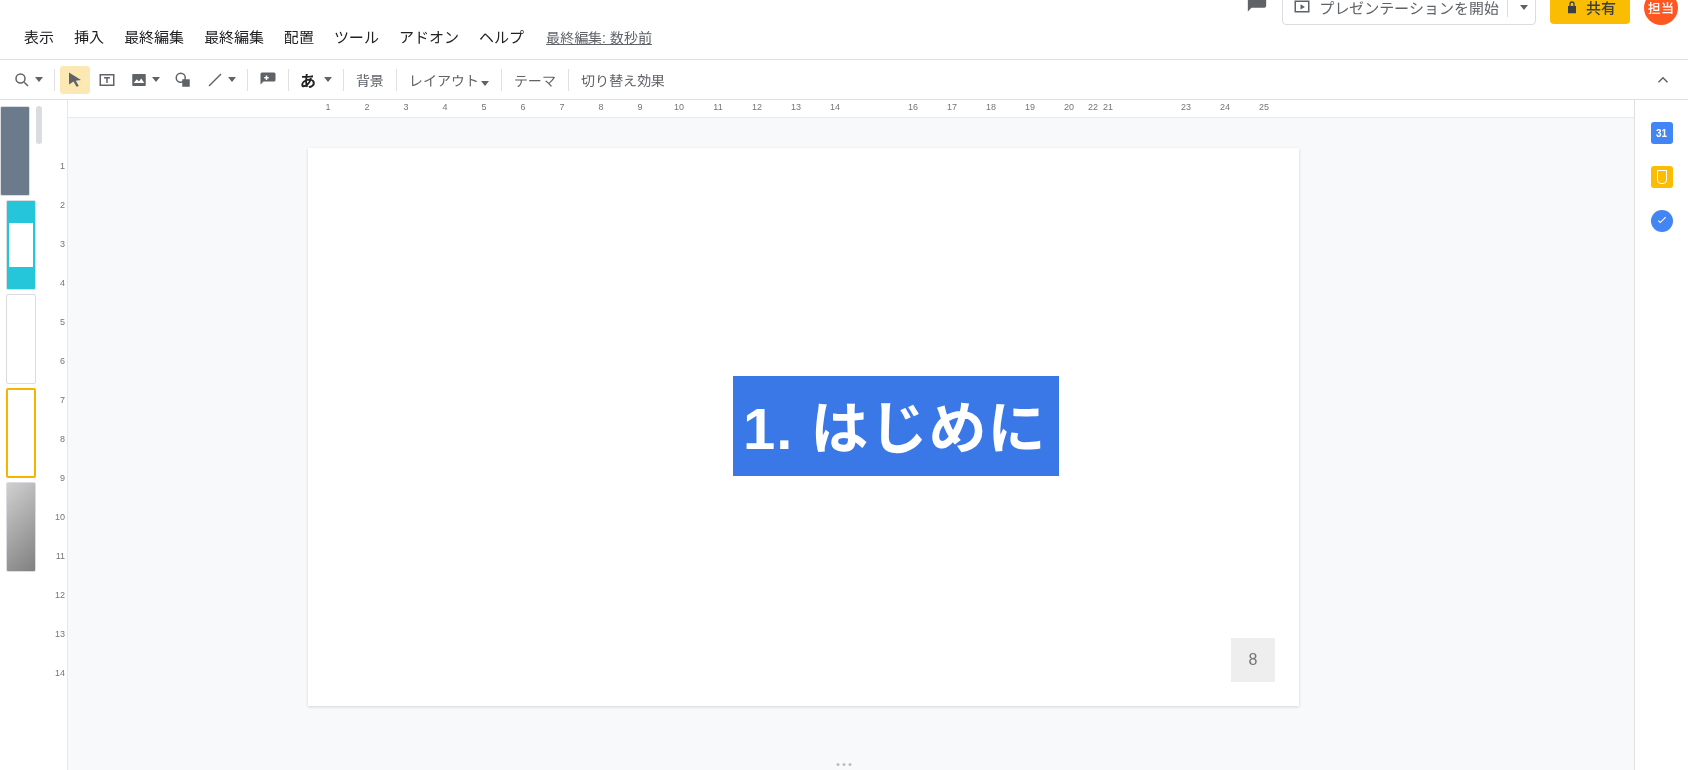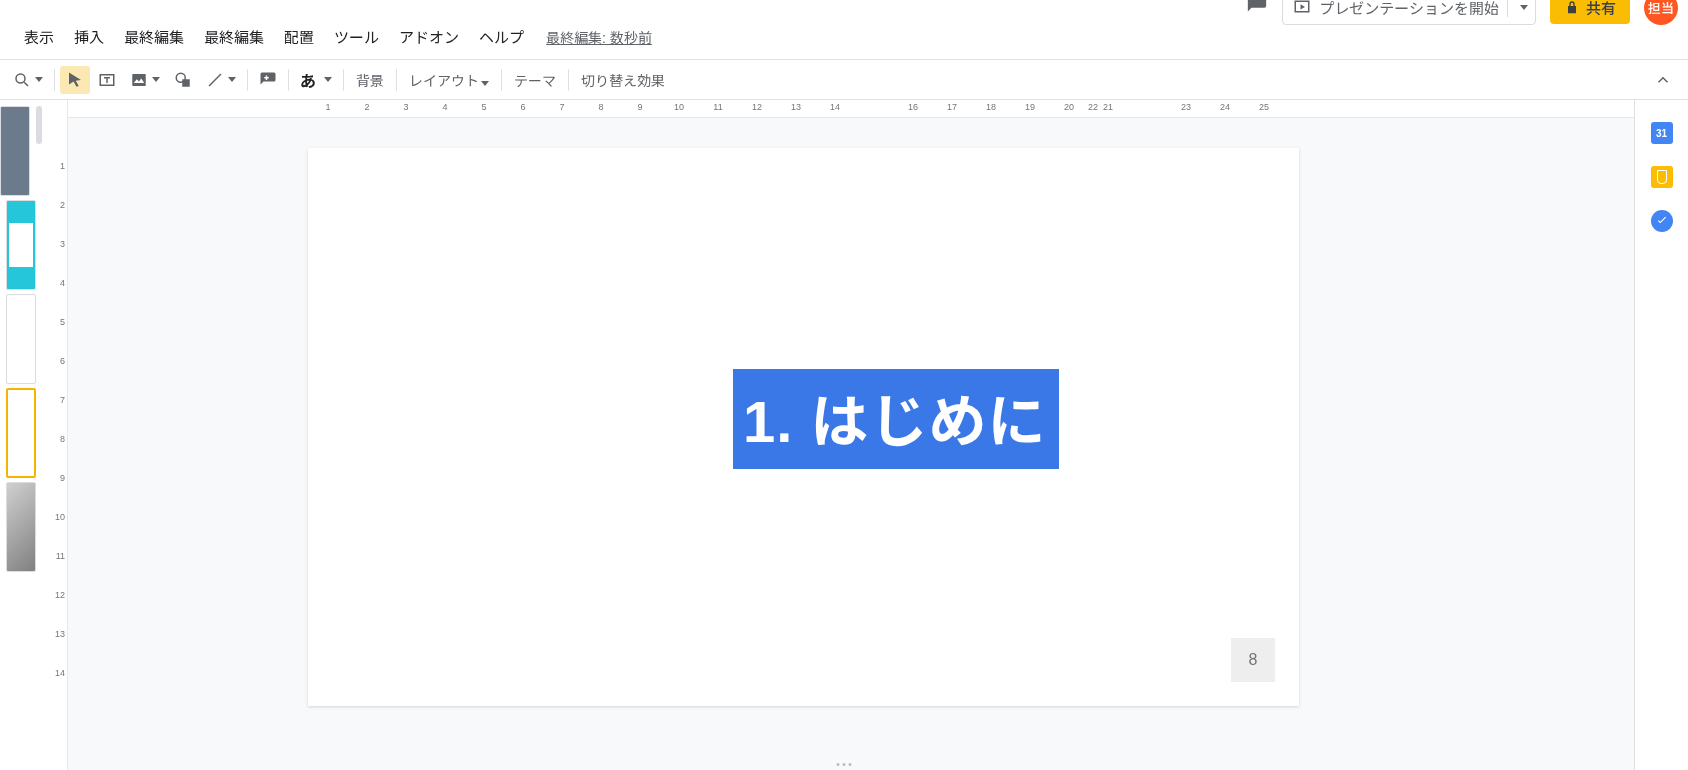--- a/index.html
+++ b/index.html
@@ -32,21 +32,21 @@
 .thumb.laptop{background:linear-gradient(135deg,#d0d0d0 0%,#808080 100%)}
 .thumb-scroll{width:6px;height:38px;background:#dadce0;border-radius:3px;margin-left:6px}
 .thumb-wrap{display:flex;align-items:flex-start}
 .ruler-v{width:26px;background:#fff;border-right:1px solid #e8e8e8;position:relative;font-size:9px;color:#757575}
 .ruler-v .tick{position:absolute;right:2px;transform:translateY(-50%)}
 .editor-wrap{flex:1;display:flex;flex-direction:column;background:#f1f3f4}
 .ruler-h{height:18px;background:#fff;border-bottom:1px solid #e8e8e8;position:relative;font-size:9px;color:#757575;margin-left:0}
 .ruler-h .tick{position:absolute;top:2px;transform:translateX(-50%)}
 .canvas-area{flex:1;position:relative;background:#f8f9fa;overflow:hidden}
 .slide{position:absolute;left:240px;top:30px;width:991px;height:558px;background:#fff;box-shadow:0 1px 3px rgba(0,0,0,.15)}
-.slide-title{position:absolute;left:425px;top:221px;background:#3b78e7;color:#fff;font-size:58px;font-weight:700;padding:6px 12px 10px 10px;letter-spacing:1px;white-space:nowrap}
+.slide-title{position:absolute;left:425px;top:228px;background:#3b78e7;color:#fff;font-size:58px;font-weight:700;padding:6px 12px 10px 10px;letter-spacing:1px;white-space:nowrap}
 .page-num{position:absolute;right:24px;bottom:24px;width:44px;height:44px;background:#eeeeee;display:flex;align-items:center;justify-content:center;font-size:16px;color:#757575}
 .sidepanel{width:54px;border-left:1px solid #e0e0e0;display:flex;flex-direction:column;align-items:center;gap:22px;padding-top:22px}
 .sp-ic{width:24px;height:24px;cursor:pointer}
 .cal-ic{background:#4285f4;border-radius:3px;color:#fff;font-size:10px;display:flex;align-items:center;justify-content:center;font-weight:700;width:22px;height:22px}
 .keep-ic{background:#fbbc04;border-radius:3px;width:22px;height:22px;position:relative}
 .keep-ic::after{content:"";position:absolute;left:6px;top:4px;width:8px;height:12px;border:1.5px solid #fff;border-radius:0 0 4px 4px}
 .check-ic{width:22px;height:22px;background:#4285f4;border-radius:50%;display:flex;align-items:center;justify-content:center}
 .check-ic svg{width:14px;height:14px;fill:#fff}
 .dots{position:absolute;bottom:4px;left:50%;transform:translateX(-50%);display:flex;gap:3px}
 .dots span{width:3px;height:3px;border-radius:50%;background:#bdbdbd}

